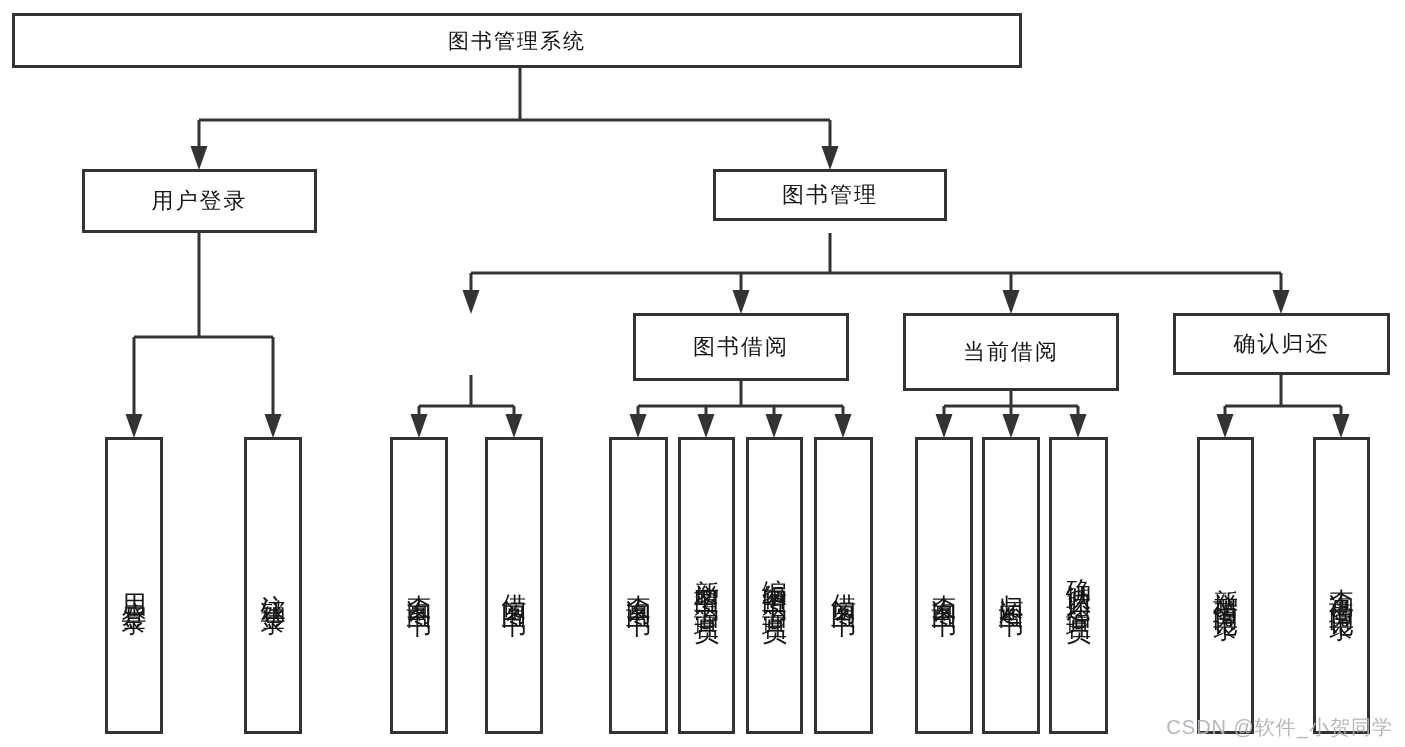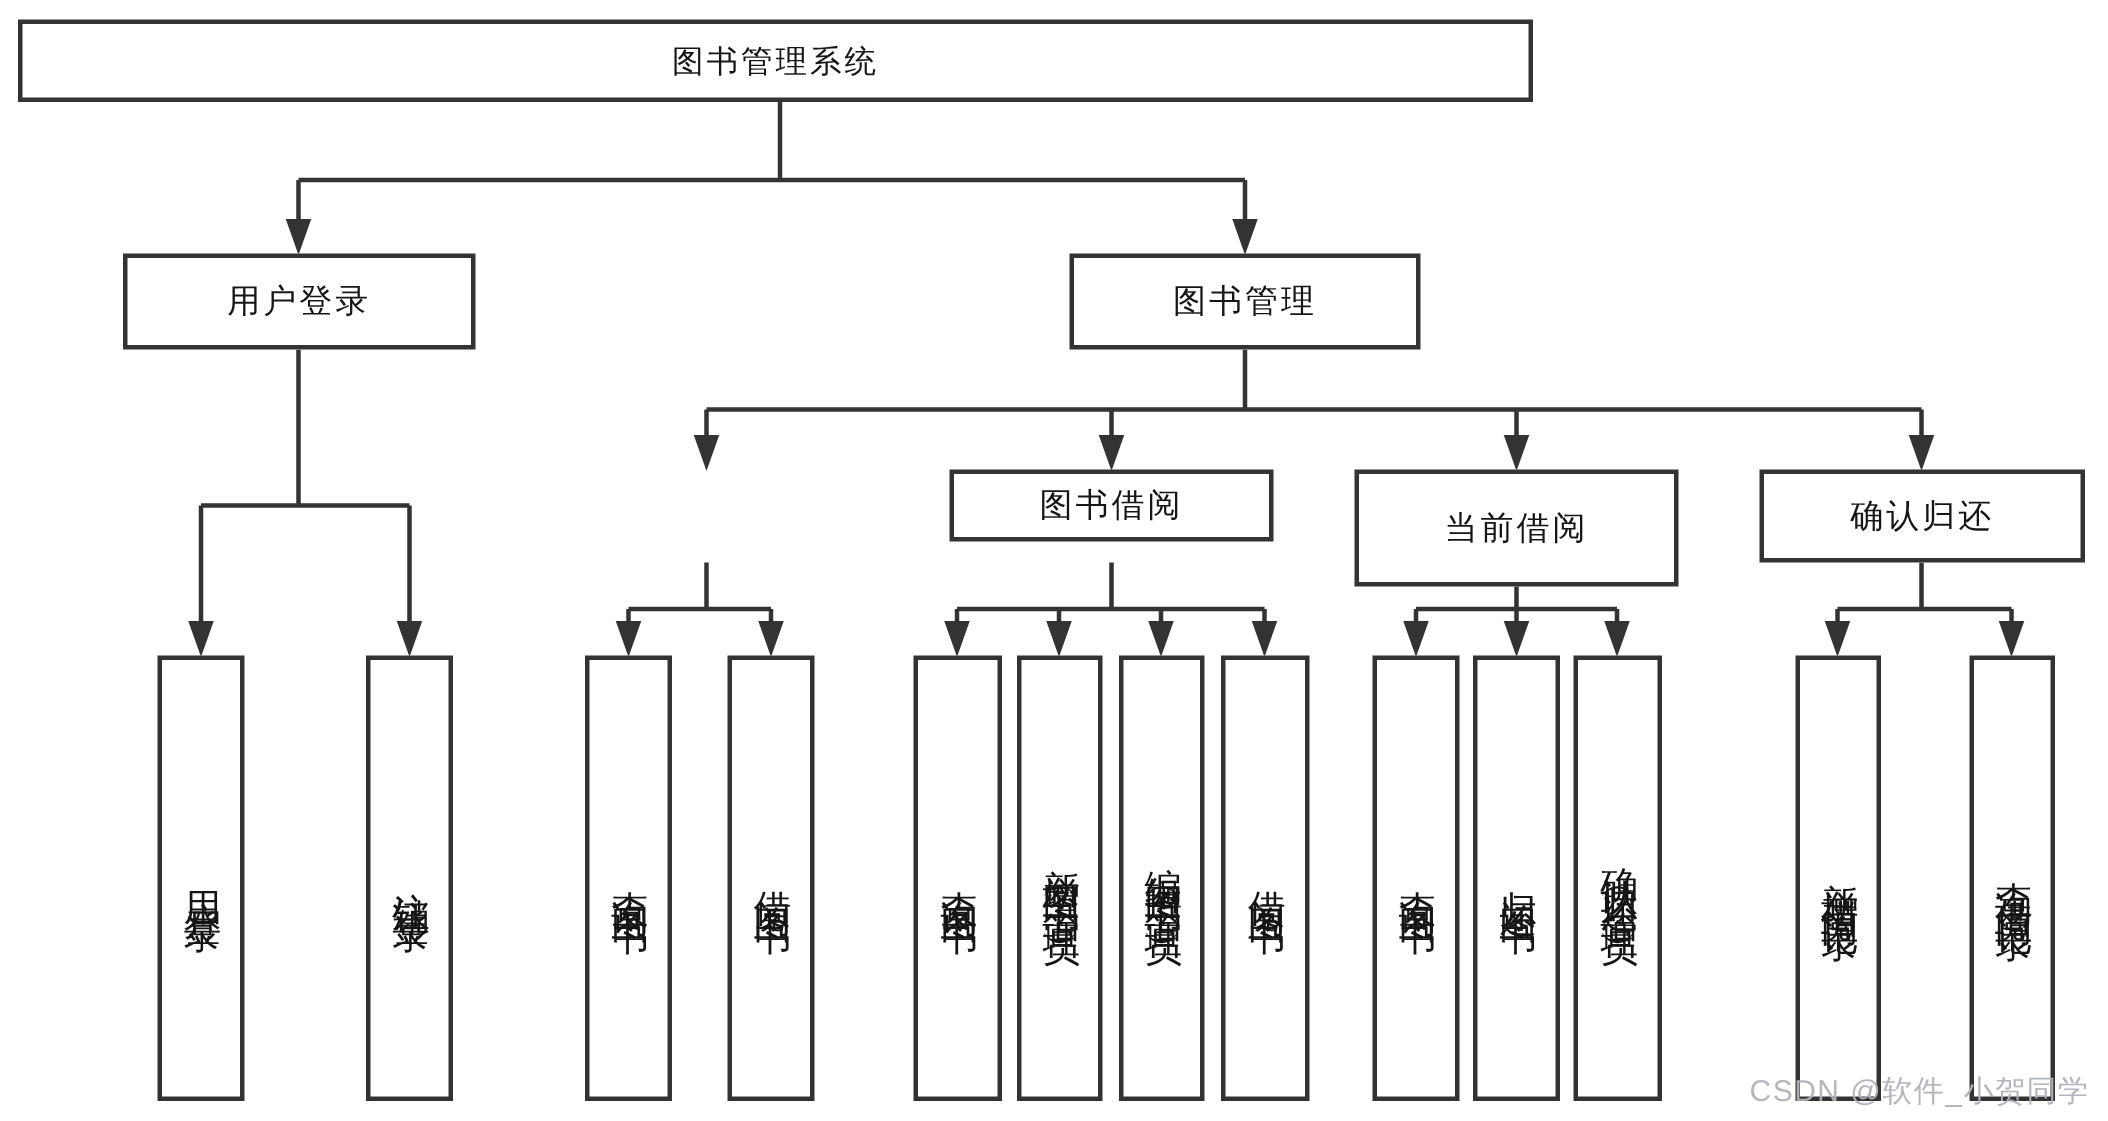--- a/index.html
+++ b/index.html
@@ -107,25 +107,25 @@
     </g>
   </svg>
 
   <div class="node root" style="left:12px;top:13px;width:1010px;height:55px;">
     <span>图书管理系统</span>
   </div>
 
   <div class="node" style="left:82px;top:169px;width:235px;height:64px;">
     <span>用户登录</span>
   </div>
-  <div class="node" style="left:713px;top:169px;width:234px;height:64px;">
+  <div class="node" style="left:713px;top:169px;width:234px;height:52px;">
     <span>图书管理</span>
   </div>
 
-  <div class="node" style="left:633px;top:313px;width:216px;height:48px;">
+  <div class="node" style="left:633px;top:313px;width:216px;height:68px;">
     <span>图书借阅</span>
   </div>
   <div class="node" style="left:903px;top:313px;width:216px;height:78px;">
     <span>当前借阅</span>
   </div>
   <div class="node" style="left:1173px;top:313px;width:217px;height:62px;">
     <span>确认归还</span>
   </div>
 
   <div class="node vnode" style="left:105px;top:437px;width:58px;height:297px;">

